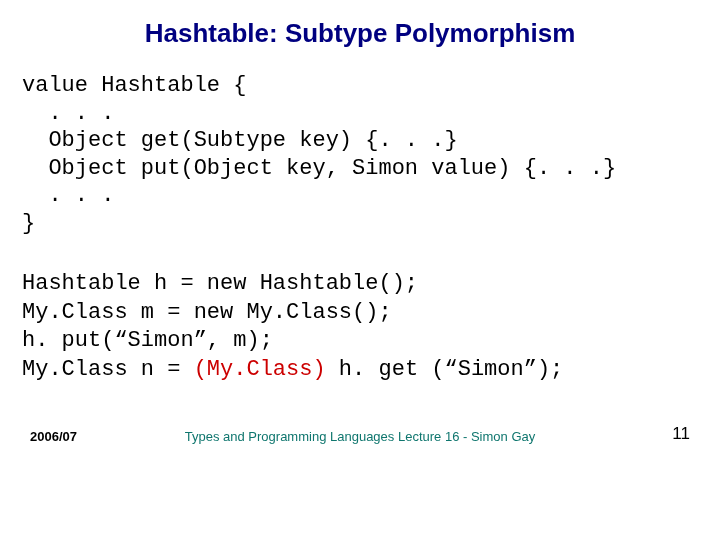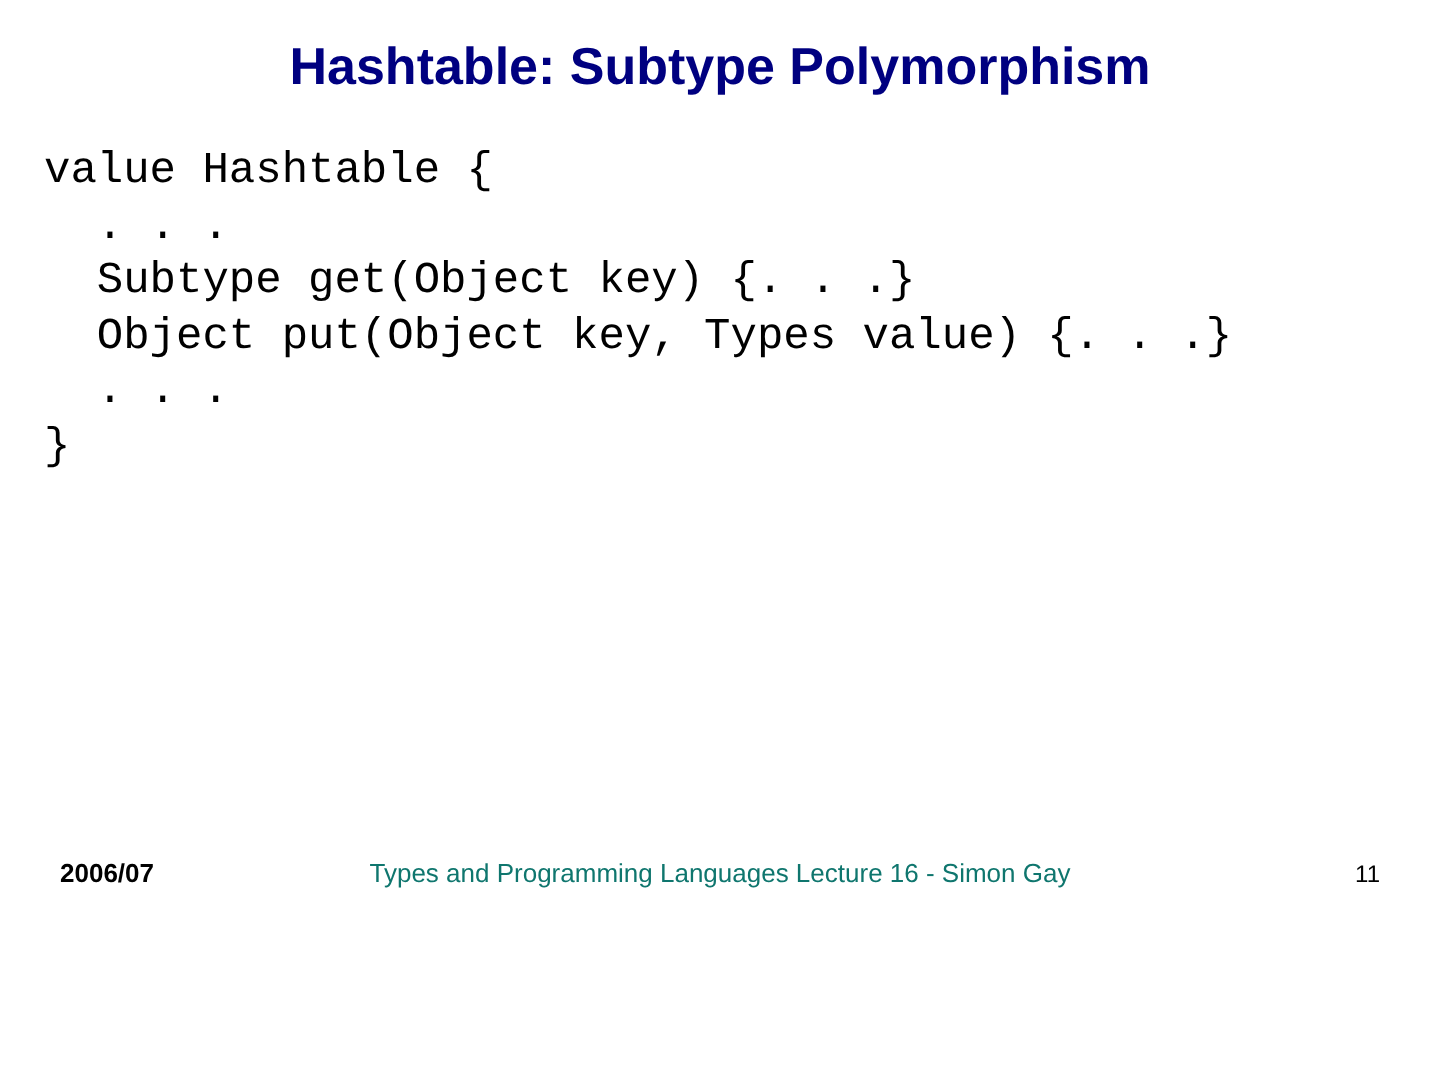--- a/index.html
+++ b/index.html
@@ -65,36 +65,40 @@
     left: 0;
     right: 0;
     text-align: center;
     font-size: 13px;
     color: #0f766e;
   }
   .footer-right {
     position: absolute;
     bottom: 28px;
     right: 30px;
-    font-size: 12px;
+    font-size: 17px;
     color: #000000;
   }
 </style>
 </head>
 <body>
 
 <div class="slide">
 
   <div class="title">Hashtable: Subtype Polymorphism</div>
 
   <div class="code-block-1"><span>value Hashtable {</span>
 <span>  . . .</span>
-<span>  Subtype get(Object key) {. . .}</span>
-<span>  Object put(Object key, Types value) {. . .}</span>
+<span>  Object get(Subtype key) {. . .}</span>
+<span>  Object put(Object key, Simon value) {. . .}</span>
 <span>  . . .</span>
 <span>}</span></div>
 
+  <div class="code-block-2"><span>Hashtable h = new Hashtable();</span>
+<span>My.Class m = new My.Class();</span>
+<span>h. put(“Simon”, m);</span>
+<span>My.Class n = </span><span class="cast">(My.Class)</span><span> h. get (“Simon”);</span></div>
 
   <div class="footer-left">2006/07</div>
   <div class="footer-center">Types and Programming Languages Lecture 16 - Simon Gay</div>
   <div class="footer-right">11</div>
 
 </div>
 
 </body></html>

